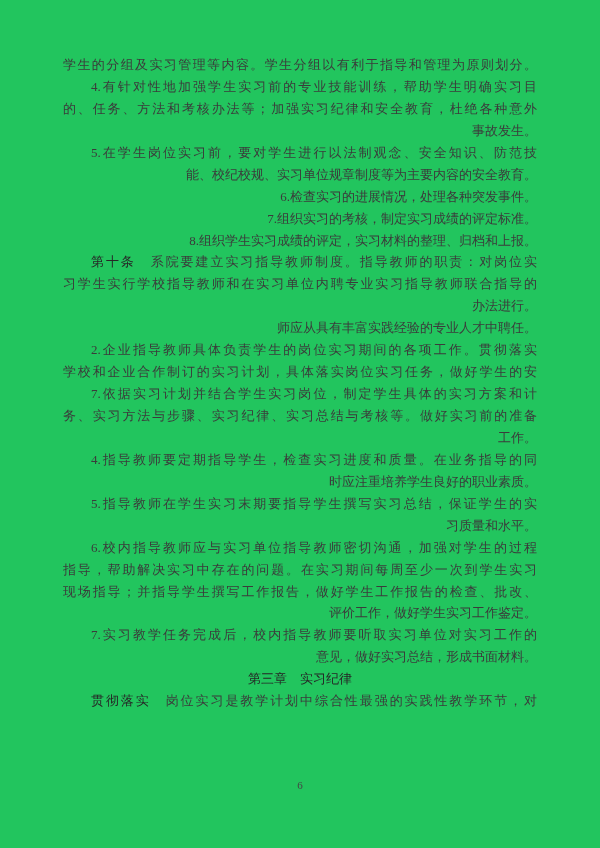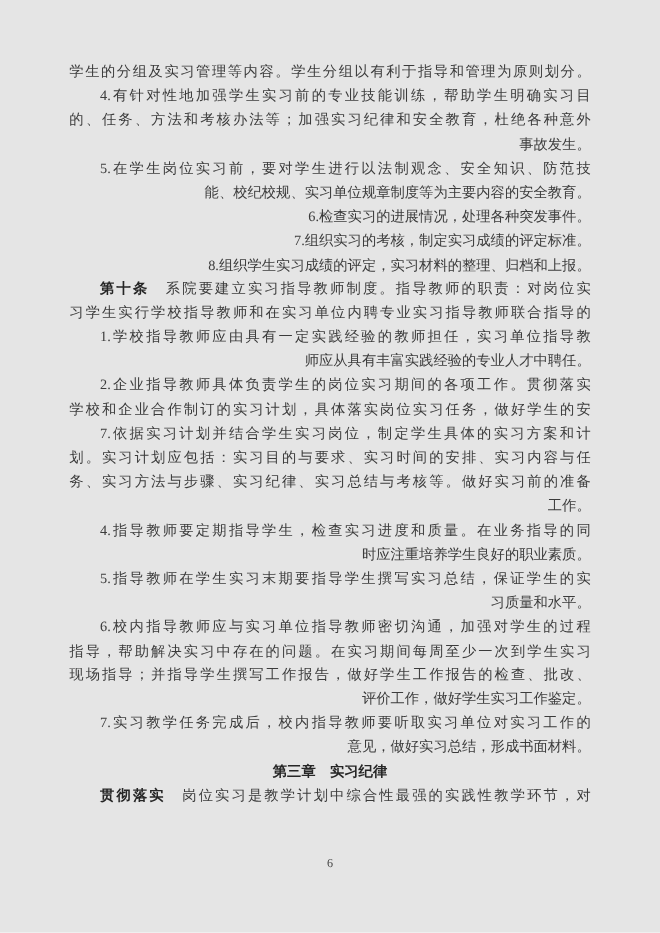--- a/index.html
+++ b/index.html
@@ -4,21 +4,21 @@
 <style>
   html, body {
     margin: 0;
     padding: 0;
     background: #ffffff;
   }
   .page {
     position: relative;
     width: 600px;
     height: 848px;
-    background: #e5e5e5;
+    background: #22c55e;
     overflow: hidden;
     font-family: "Liberation Serif", "DejaVu Serif", serif;
   }
   .content {
     position: absolute;
     left: 63px;
     top: 54px;
     width: 474px;
   }
   .line {
@@ -37,21 +37,21 @@
     text-align: right;
   }
   .line.center {
     text-align: right;
     text-align-last: center;
   }
   .line.indent {
     text-indent: 28px;
   }
   .bold {
-    font-weight: bold;
+    font-weight: normal;
     color: #262626;
   }
   .page-number {
     position: absolute;
     left: 0;
     right: 0;
     top: 774px;
     height: 22px;
     line-height: 22px;
     text-align: center;
@@ -68,26 +68,25 @@
       <div class="line justify indent"><span>4.有针对性地加强学生实习前的专业技能训练，帮助学生明确实习目</span></div>
       <div class="line justify"><span>的、任务、方法和考核办法等；加强实习纪律和安全教育，杜绝各种意外</span></div>
       <div class="line left"><span>事故发生。</span></div>
       <div class="line justify indent"><span>5.在学生岗位实习前，要对学生进行以法制观念、安全知识、防范技</span></div>
       <div class="line left"><span>能、校纪校规、实习单位规章制度等为主要内容的安全教育。</span></div>
       <div class="line left indent"><span>6.检查实习的进展情况，处理各种突发事件。</span></div>
       <div class="line left indent"><span>7.组织实习的考核，制定实习成绩的评定标准。</span></div>
       <div class="line left indent"><span>8.组织学生实习成绩的评定，实习材料的整理、归档和上报。</span></div>
       <div class="line justify indent"><span class="bold">第十条</span><span>　系院要建立实习指导教师制度。指导教师的职责：对岗位实</span></div>
       <div class="line justify"><span>习学生实行学校指导教师和在实习单位内聘专业实习指导教师联合指导的</span></div>
-      <div class="line justify indent"><span>1.学校指导教师应由具有一定实践经验的教师担任，实习单位指导教</span></div>
+      <div class="line left"><span>办法进行。</span></div>
       <div class="line left"><span>师应从具有丰富实践经验的专业人才中聘任。</span></div>
       <div class="line justify indent"><span>2.企业指导教师具体负责学生的岗位实习期间的各项工作。贯彻落实</span></div>
       <div class="line justify"><span>学校和企业合作制订的实习计划，具体落实岗位实习任务，做好学生的安</span></div>
       <div class="line justify indent"><span>7.依据实习计划并结合学生实习岗位，制定学生具体的实习方案和计</span></div>
-      <div class="line justify"><span>划。实习计划应包括：实习目的与要求、实习时间的安排、实习内容与任</span></div>
       <div class="line justify"><span>务、实习方法与步骤、实习纪律、实习总结与考核等。做好实习前的准备</span></div>
       <div class="line left"><span>工作。</span></div>
       <div class="line justify indent"><span>4.指导教师要定期指导学生，检查实习进度和质量。在业务指导的同</span></div>
       <div class="line left"><span>时应注重培养学生良好的职业素质。</span></div>
       <div class="line justify indent"><span>5.指导教师在学生实习末期要指导学生撰写实习总结，保证学生的实</span></div>
       <div class="line left"><span>习质量和水平。</span></div>
       <div class="line justify indent"><span>6.校内指导教师应与实习单位指导教师密切沟通，加强对学生的过程</span></div>
       <div class="line justify"><span>指导，帮助解决实习中存在的问题。在实习期间每周至少一次到学生实习</span></div>
       <div class="line justify"><span>现场指导；并指导学生撰写工作报告，做好学生工作报告的检查、批改、</span></div>
       <div class="line left"><span>评价工作，做好学生实习工作鉴定。</span></div>

